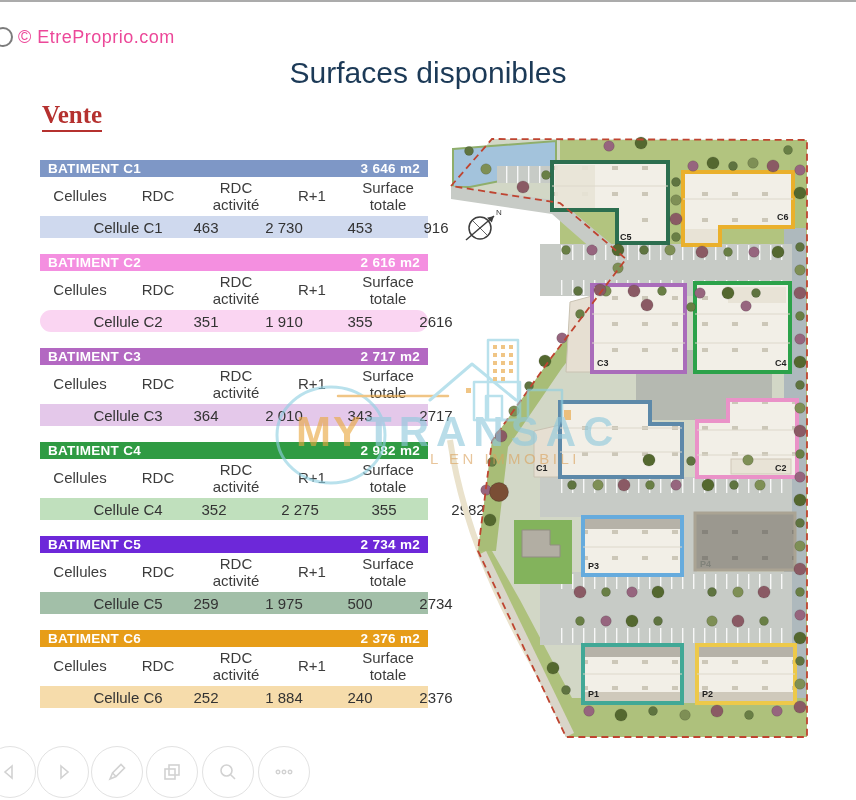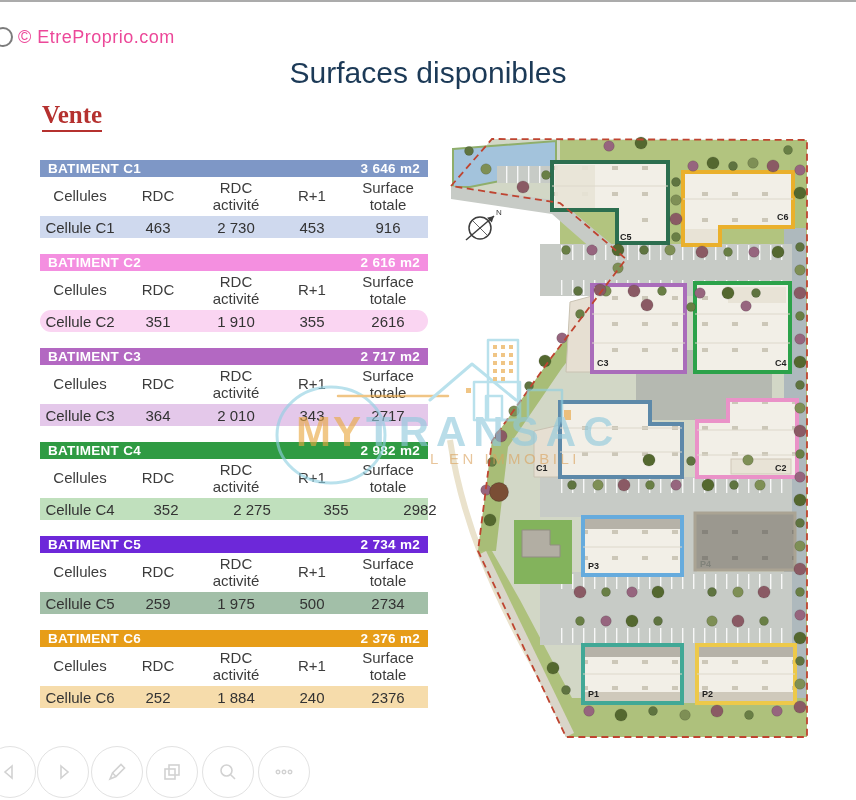--- a/index.html
+++ b/index.html
@@ -17,21 +17,21 @@
   
   #tables{position:absolute;left:40px;top:160px;width:388px;z-index:1;}
   .btable{margin-bottom:16px;}
   .bt-head{height:17px;display:flex;justify-content:space-between;align-items:center;
        padding:0 8px;color:#ffffff;font-weight:bold;font-size:13.5px;letter-spacing:.3px;}
   .bt-cols{display:grid;grid-template-columns:80px 76px 80px 72px 80px;min-height:37px;
        align-items:center;justify-items:center;text-align:center;font-size:15px;color:#3c3c3c;
        line-height:1.08;padding:1px 0;background:#ffffff;}
   .bt-cols span{display:block;max-width:70px;}
   .bt-row{display:grid;grid-template-columns:80px 76px 80px 72px 80px;height:22px;
-       align-items:center;justify-items:center;text-align:right;font-size:15px;color:#333333;}
+       align-items:center;justify-items:center;text-align:right;font-size:15px;color:#333333;padding-left:48px;}
   
   #siteplan{position:absolute;left:440px;top:128px;width:416px;height:632px;z-index:2;}
   
   .brand{position:absolute;left:270px;top:338px;width:345px;height:150px;opacity:.62;
        z-index:3;pointer-events:none;}
   
   .toolbar{position:absolute;top:746px;left:0;width:100%;height:52px;z-index:4;}
   .tb-btn{position:absolute;width:52px;height:52px;border-radius:50%;border:1.6px solid #e2e2e2;
        background:#ffffff;display:flex;align-items:center;justify-content:center;
        color:#d2d2d2;padding:0;cursor:pointer;}

